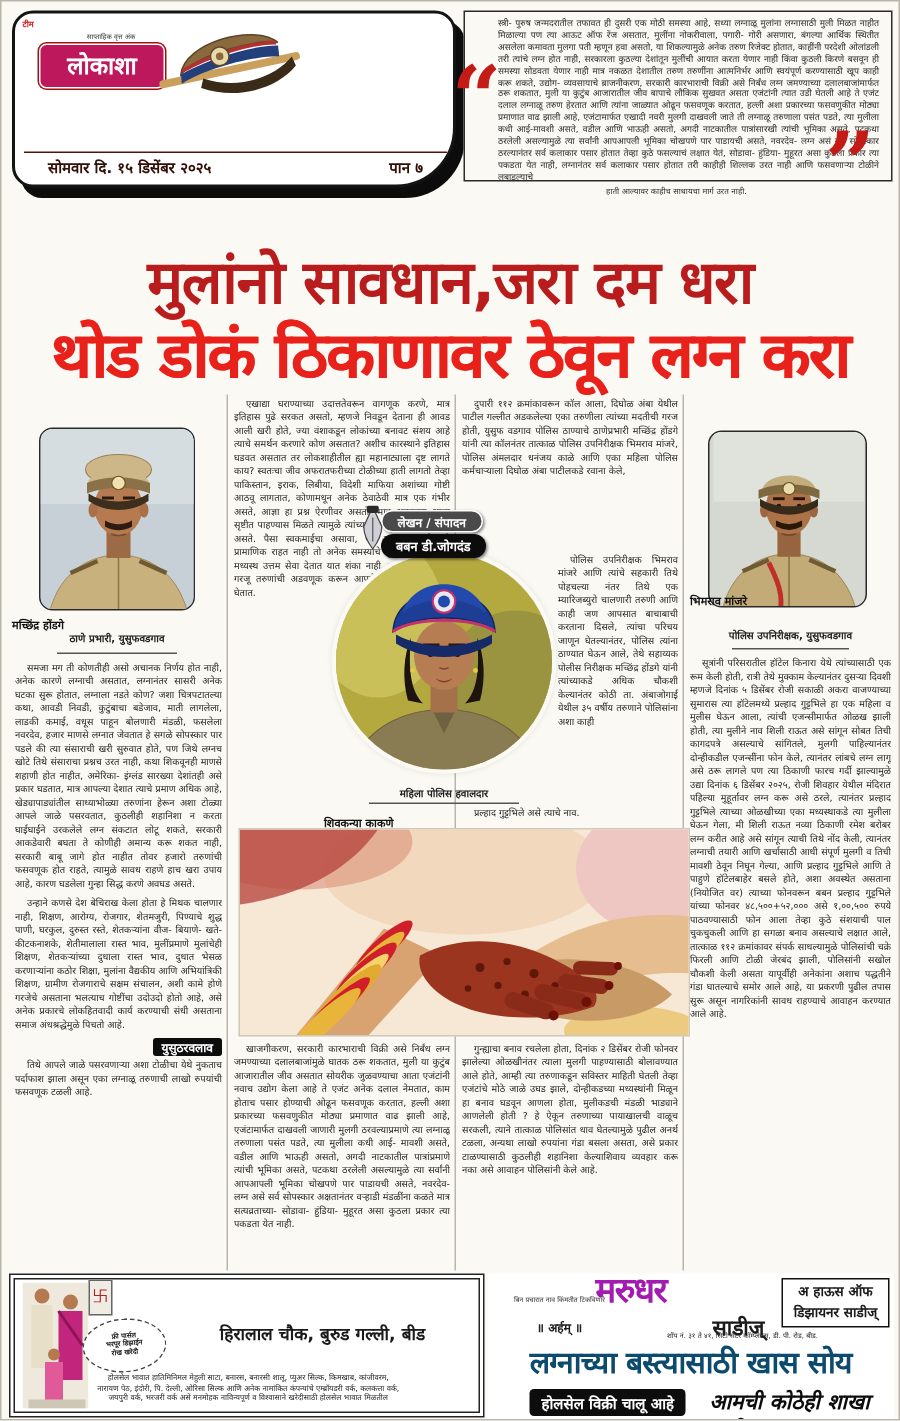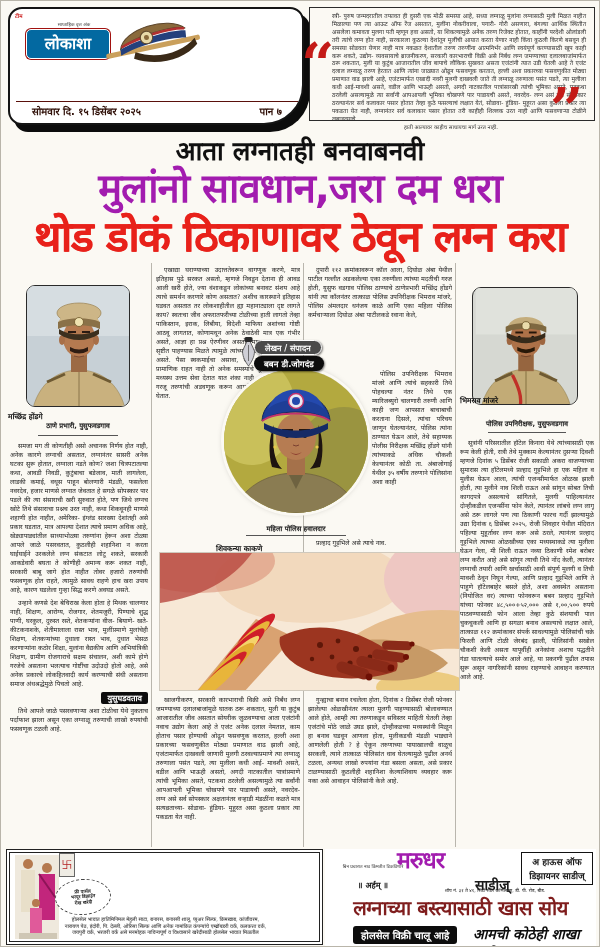--- a/index.html
+++ b/index.html
@@ -15,21 +15,21 @@
   
   .masthead {
     left:7px; top:6px; width:296px; height:118px;
     background:#fff; border:2px solid #141414;
     border-radius:14px 14px 40px 14px;
     box-shadow:6px 7px 0 #0c0c0c;
   }
   .corner-tag { left:5px; top:3px; font-size:5.5px; font-weight:bold; color:#c22; }
   .tagline { left:24px; top:12px; width:80px; font-size:4.6px; text-align:center; color:#333; }
   .brand-box {
-    left:16px; top:20px; width:84px; height:30px; background:#0369a1;
+    left:16px; top:20px; width:84px; height:30px; background:#be185d;
     border:1.5px solid #fff; border-radius:5px; box-shadow:0 0 0 1px #a21210;
     color:#fff; font-size:16px; font-weight:bold; text-align:center; line-height:27px;
   }
   .mast-cap { left:92px; top:4px; width:102px; height:54px; }
   .mast-title {
     left:0; top:46px; width:100%; text-align:center;
     font-size:39px; font-weight:800; color:#5a100b; letter-spacing:-1px;
     text-shadow:0.6px 0.6px 0 #7b241c;
   }
   .date-strip {
@@ -44,21 +44,21 @@
     border:1.5px solid #2b2b2b; background:#fbf9f3;
     padding:5px 8px 4px 22px; overflow:hidden;
   }
   .quote-text { font-size:5.9px; line-height:7.9px; text-align:justify; color:#2e2e2e; }
   .quote-open { left:300px; top:30px; font-size:58px; color:#c41b17; font-family:"DejaVu Serif", serif; font-weight:bold; }
   .quote-close { left:549px; top:74px; font-size:58px; color:#c41b17; font-family:"DejaVu Serif", serif; font-weight:bold; }
   .quote-last { left:330px; top:122px; width:240px; text-align:center; font-size:5.4px; color:#2e2e2e; }
 
   
   .kicker { left:0; top:131px; width:100%; text-align:center; font-size:26px; font-weight:800; color:#101010; }
-  .head-main { left:0; top:158px; width:100%; text-align:center; font-size:40px; font-weight:800; color:#a21caf; letter-spacing:-1px; }
+  .head-main { left:0; top:158px; width:100%; text-align:center; font-size:40px; font-weight:800; color:#b91c1c; letter-spacing:-1px; }
   .head-red { left:0; top:205px; width:100%; text-align:center; font-size:42px; font-weight:800; color:#e8211a; letter-spacing:-1px; text-shadow:0.7px 0 0 #e8211a; }
 
   
   .bodywrap { left:7px; top:262px; width:586px; height:584px; }
   .colrule { top:0; width:0; height:100%; border-left:1px solid #b9b6ad; }
   .jtext { font-size:6.3px; line-height:9px; text-align:justify; color:#1f1f1f; overflow:hidden; }
   .jtext p { margin-bottom:4px; text-indent:8px; }
   .photo-frame { border:1.5px solid #2a2a2a; border-radius:9px; overflow:hidden; background:#ccd4d9; }
   .cap-name { font-size:7.4px; font-weight:bold; color:#111; }
   .cap-role { text-align:center; font-size:6.8px; font-weight:bold; color:#222; }
@@ -103,21 +103,21 @@
   .ad-right { left:324px; top:848px; width:271px; height:97px; background:#fff; }
   .arham { left:6px; top:3px; width:84px; text-align:center; font-size:8px; font-weight:bold;margin-top:27px; }
   .arham-sub { left:2px; top:14px; width:92px; text-align:center; font-size:4.5px; color:#333; }
   .brand-big { left:72px; top:-6px; font-size:23px; font-weight:800; color:#a21caf; letter-spacing:-1px; }
   .brand-small { left:150px; top:26px; font-size:14px; font-weight:bold; }
   .designer-box {
     left:196px; top:3px; width:72px; height:33px; border:1.3px solid #111;
     text-align:center; font-size:9px; font-weight:bold; line-height:14px; padding-top:2px;
   }
   .addr2 { left:72px; top:38px; width:196px; text-align:center; font-size:4.7px; color:#222; }
-  .bigline { left:0px; top:45px; width:271px; text-align:center; font-size:20px; font-weight:800; color:#7f1d1d; letter-spacing:-0.5px; }
+  .bigline { left:0px; top:45px; width:271px; text-align:center; font-size:20px; font-weight:800; color:#0c4a6e; letter-spacing:-0.5px; }
   .pill-black {
     left:28px; top:77px; background:#0d0d0d; color:#fff; font-size:10px; font-weight:bold;
     padding:2px 8px; border-radius:3px;
   }
   .no-branch { left:148px; top:75px; font-size:14px; font-weight:800; font-style:italic; color:#0d0d0d; }
 </style>
 </head>
 <body>
 
 <div class="page">
@@ -144,21 +144,20 @@
     </div>
   </div>
 
   <div class="abs quote-box">
     <div class="quote-text">स्त्री- पुरुष जन्मदरातील तफावत ही दुसरी एक मोठी समस्या आहे, सध्या लग्नाळू मुलांना लग्नासाठी मुली मिळत नाहीत मिळाल्या पण त्या आऊट ऑफ रेंज असतात, मुलींना नोकरीवाला, पगारी- गोरी असणारा, बंगल्या आर्थिक स्थितीत असलेला कमावता मुलगा पती म्हणून हवा असतो, या शिकल्यामुळे अनेक तरुण रिजेक्ट होतात, काहींनी परदेशी ओलांडली तरी त्यांचे लग्न होत नाही, सरकारला कुठल्या देशांतून मुलींची आयात करता येणार नाही किंवा कुठली किरणे बसवून ही समस्या सोडवता येणार नाही मात्र नकळत देशातील तरुण तरुणींना आत्मनिर्भर आणि स्वयंपूर्ण करण्यासाठी खूप काही करू शकते, उद्योग- व्यवसायाचे ब्राजनीकरण, सरकारी कारभाराची विक्री असे निर्बंध लग्न जमण्याच्या दलालबाजांमार्फत ठरू शकतात, मुली या कुटुंब आजारातील जीव बापाचे लौकिक सुखवत असता एजंटांनी त्यात उडी घेतली आहे ते एजंट दलाल लग्नाळू तरुण हेरतात आणि त्यांना जाळ्यात ओढून फसवणूक करतात, हल्ली अशा प्रकारच्या फसवणुकीत मोठ्या प्रमाणात वाढ झाली आहे, एजंटामार्फत एखादी नवरी मुलगी दाखवली जाते ती लग्नाळू तरुणाला पसंत पडते, त्या मुलीला कधी आई-मावशी असते, वडील आणि भाऊही असतो, अगदी नाटकातील पात्रांसारखी त्यांची भूमिका असते, पटकथा ठरलेली असल्यामुळे त्या सर्वांनी आपआपली भूमिका चोखपणे पार पाडायची असते, नवरदेव- लग्न असं सर्व सोपस्कार ठरल्यानंतर सर्व कलाकार पसार होतात तेव्हा कुठे फसल्याचं लक्षात येतं, सोडावा- हुंडिया- मुहूरत असा कुठला प्रकार त्या पकडता येत नाही, लग्नानंतर सर्व कलाकार पसार होतात तरी काहीही शिल्लक उरत नाही आणि फसवणाऱ्या टोळीने लुबाडल्याचे</div>
   </div>
   <div class="abs quote-open">“</div>
   <div class="abs quote-close">”</div>
   <div class="abs quote-last">हाती आल्यावर काहीच साधायचा मार्ग उरत नाही.</div>
 
-  <div class="abs kicker">आता लग्नातही बनवाबनवी</div>
   <div class="abs head-main">मुलांनो सावधान,जरा दम धरा</div>
   <div class="abs head-red">थोड डोकं ठिकाणावर ठेवून लग्न करा</div>
 
   <div class="abs bodywrap">
     <div class="abs colrule" style="left:143px;"></div>
     <div class="abs colrule" style="left:295px;"></div>
     <div class="abs colrule" style="left:447px;"></div>
 
     <div class="abs photo-frame" style="left:18px; top:22px; width:104px; height:122px;">
       <svg viewBox="0 0 104 122" width="104" height="122">
@@ -184,21 +183,21 @@
         <circle cx="52" cy="36" r="4.5" fill="#efe2b0" stroke="#6c5426" stroke-width="0.8"></circle>
         <path d="M32,43 C42,50 62,50 72,43 L72,48 C60,56 44,56 32,48 Z" fill="#3c2f1e"></path>
       </svg>
     </div>
     <div class="abs cap-name" style="left:0; top:148px; width:140px;">मच्छिंद्र होंडगे</div>
     <div class="abs cap-role" style="left:0; top:158px; width:140px;">ठाणे प्रभारी, युसुफवडगाव</div>
     <div class="abs cap-rule" style="left:30px; top:172px; width:80px;"></div>
     <div class="abs jtext" style="left:2px; top:178px; width:138px; height:404px;">
       <p>समजा मग ती कोणतीही असो अचानक निर्णय होत नाही, अनेक कारणे लग्नाची असतात, लग्नानंतर सासरी अनेक घटका सुरू होतात, लग्नाला नडते कोण? जशा चित्रपटातल्या कथा, आवडी निवडी, कुटुंबाचा बडेजाव, माती लागलेला, लाडकी कमाई, वधूस पाहून बोलणारी मंडळी, फसलेला नवरदेव, हजार माणसे लग्नात जेवतात हे सगळे सोपस्कार पार पडले की त्या संसाराची खरी सुरुवात होते, पण जिथे लग्नच खोटे तिथे संसाराचा प्रश्नच उरत नाही, कथा शिकवूनही माणसे शहाणी होत नाहीत, अमेरिका- इंग्लंड सारख्या देशांतही असे प्रकार घडतात, मात्र आपल्या देशात त्याचे प्रमाण अधिक आहे, खेड्यापाड्यांतील साध्याभोळ्या तरुणांना हेरून अशा टोळ्या आपले जाळे पसरवतात, कुठलीही शहानिशा न करता घाईघाईने उरकलेले लग्न संकटात लोटू शकते, सरकारी आकडेवारी बघता ते कोणीही अमान्य करू शकत नाही, सरकारी बाबू जागे होत नाहीत तोवर हजारो तरुणांची फसवणूक होत राहते, त्यामुळे सावध राहणे हाच खरा उपाय आहे, कारण घडलेला गुन्हा सिद्ध करणे अवघड असते.</p>
       <p>उन्हाने कणसे देश बेचिराख केला होता हे मिथक चालणार नाही, शिक्षण, आरोग्य, रोजगार, शेतमजुरी, पिण्याचे शुद्ध पाणी, घरकुल, दुरुस्त रस्ते, शेतकऱ्यांना वीज- बियाणे- खते- कीटकनाशके, शेतीमालाला रास्त भाव, मुलींप्रमाणे मुलांचेही शिक्षण, शेतकऱ्यांच्या दुधाला रास्त भाव, दुधात भेसळ करणाऱ्यांना कठोर शिक्षा, मुलांना वैद्यकीय आणि अभियांत्रिकी शिक्षण, ग्रामीण रोजगाराचे सक्षम संचालन, अशी कामे होणे गरजेचे असताना भलत्याच गोष्टींचा उदोउदो होतो आहे, असे अनेक प्रकारचे लोकहितवादी कार्य करण्याची संधी असताना समाज अंधश्रद्धेमुळे पिचतो आहे.</p>
-      <span class="dateline">युसुघडवताव</span>
+      <span class="dateline">युसुठरवलाव</span>
       <p>तिथे आपले जाळे पसरवणाऱ्या अशा टोळीचा येथे नुकताच पर्दाफाश झाला असून एका लग्नाळू तरुणाची लाखो रुपयांची फसवणूक टळली आहे.</p>
     </div>
 
     <div class="abs jtext" style="left:148px; top:2px; width:144px; height:284px;">
       <p>एखाद्या घराण्याच्या उदात्ततेवरून वागणूक करणे, मात्र इतिहास पुढे सरकत असतो, म्हणजे निवडून देताना ही आवड आली खरी होते, ज्या वंशाकडून लोकांच्या बनावट संशय आहे त्याचे समर्थन करणारे कोण असतात? अशीच कारस्थाने इतिहास घडवत असतात तर लोकशाहीतील ह्या महानाट्याला दृष्ट लागते काय? स्वतःचा जीव अफरातफरीच्या टोळीच्या हाती लागतो तेव्हा पाकिस्तान, इराक, लिबीया, विदेशी माफिया अशांच्या गोष्टी आठवू लागतात, कोणामधून अनेक ठेवाठेवी मात्र एक गंभीर असते, आज्ञा हा प्रश्न ऐरणीवर असतो, मात्र अनुकरण आज्ञा सृष्टीत पाहण्यास मिळते त्यामुळे त्यांच्यात माणूस शोधणे अवघड असते. पैसा स्वकमाईचा असावा, जो आपल्या कर्तव्याशी प्रामाणिक राहत नाही तो अनेक समस्यांचे मूळ असतो, काही मध्यस्थ उत्तम सेवा देतात यात शंका नाही, मात्र बहुतांश जण गरजू तरुणांची अडवणूक करून आपले उखळ पांढरे करून घेतात.</p>
     </div>
     <div class="abs jtext" style="left:148px; top:432px; width:144px; height:150px;">
       <p>खाजगीकरण, सरकारी कारभाराची विक्री असे निर्बंध लग्न जमण्याच्या दलालबाजांमुळे घातक ठरू शकतात, मुली या कुटुंब आजारातील जीव असतात सोयरीक जुळवण्याचा आता एजंटांनी नवाच उद्योग केला आहे ते एजंट अनेक दलाल नेमतात, काम होताच पसार होण्याची ओढून फसवणूक करतात, हल्ली अशा प्रकारच्या फसवणुकीत मोठ्या प्रमाणात वाढ झाली आहे, एजंटामार्फत दाखवली जाणारी मुलगी ठरवल्याप्रमाणे त्या लग्नाळू तरुणाला पसंत पडते, त्या मुलीला कधी आई- मावशी असते, वडील आणि भाऊही असतो, अगदी नाटकातील पात्रांप्रमाणे त्यांची भूमिका असते, पटकथा ठरलेली असल्यामुळे त्या सर्वांनी आपआपली भूमिका चोखपणे पार पाडायची असते, नवरदेव- लग्न असे सर्व सोपस्कार अक्षतानंतर वऱ्हाडी मंडळींना कळते मात्र सत्यव्रताच्या- सोडावा- हुंडिया- मुहूरत असा कुठला प्रकार त्या पकडता येत नाही.</p>
     </div>
 
@@ -345,20 +344,21 @@
       <circle cx="21" cy="48" r="4" fill="#b5794f"></circle>
       <path d="M15,53 h12 v26 h-12 z" fill="#e05a9a"></path>
       <rect x="4" y="78" width="38" height="6" fill="#cfc7b5"></rect>
     </svg>
     <div class="abs emblem">卐</div>
     <div class="abs star-badge">
       <span>फ्री पार्सल</span>
       <span>भरपूर डिझाईन</span>
       <span>रोख खरेदी</span>
     </div>
+    <div class="abs ad-addr">हिरालाल चौक, बुरुड गल्ली, बीड</div>
     <div class="abs ad-small">
       <div>होलसेल भावात हातिमिनिमल मेहुली साटा, बनारस, बनारसी शालू, प्युअर सिल्क, किमखाब, कांजीवरम,</div>
       <div>नारायण पेठ, इंदोरी, पि. देल्ली, ओरिसा सिल्क आणि अनेक नामांकित कंपन्यांचे एम्ब्रॉयडरी वर्क, कलकत्ता वर्क,</div>
       <div>जयपुरी वर्क, भरजरी वर्क असे मनमोहक नाविन्यपूर्ण व विश्वासाने खरेदीसाठी होलसेल भावात मिळतील</div>
     </div>
   </div>
 
   <div class="abs ad-right">
     <div class="abs arham">॥ अर्हम् ॥</div>
     <div class="abs arham-sub">बिन प्रचारात नाव किंमतीत टिकविणारे</div>

